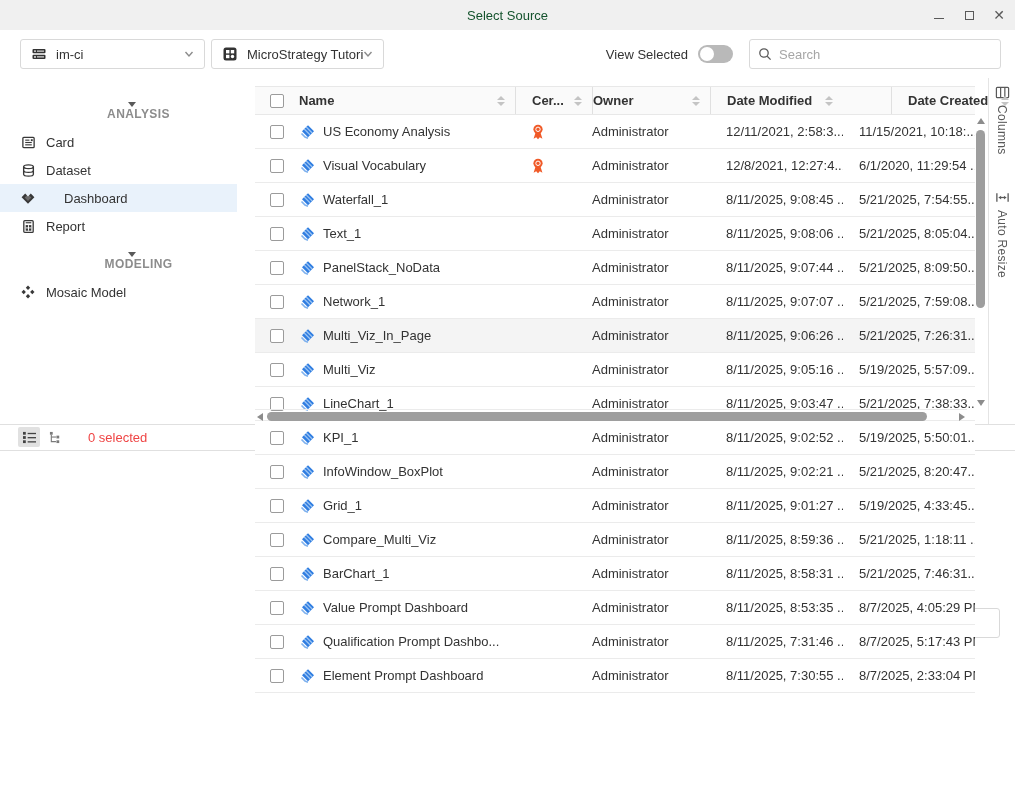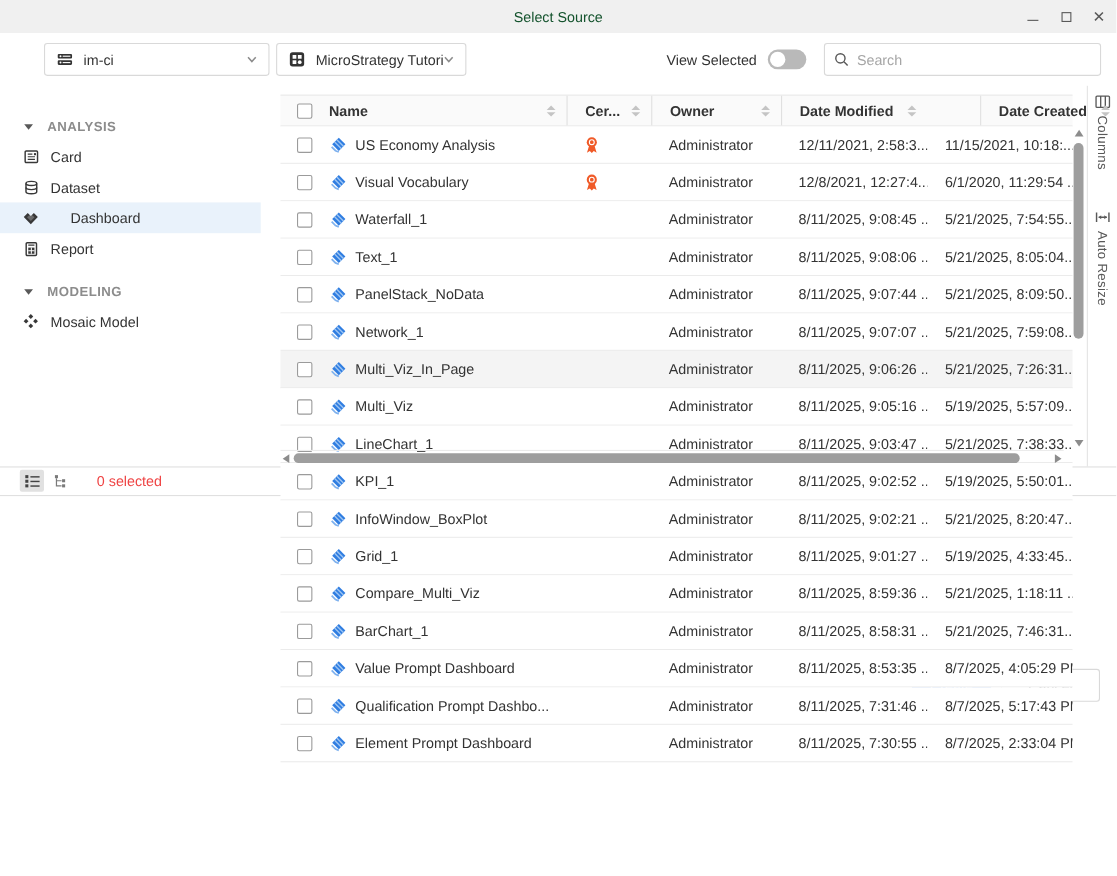--- a/index.html
+++ b/index.html
@@ -12,56 +12,56 @@
   .titlebar .title { font-size:13px; color:#14532d; }
   .win-controls { position:absolute; right:8px; top:0; height:30px; display:flex; align-items:center; gap:14px; }
   .win-btn { width:16px; height:16px; display:flex; align-items:center; justify-content:center; color:#595959; cursor:pointer; }
   .min-glyph { width:10px; height:1px; background:#595959; display:inline-block; margin-top:6px;}
   .max-glyph { width:9px; height:9px; border:1px solid #595959; display:inline-block; }
   .close-glyph { font-size:14px; line-height:14px; color:#595959; }
 
   
   .toolbar { height:48px; flex:0 0 48px; display:flex; align-items:center; padding:0 14px 0 20px; }
   .dropdown { height:30px; border:1px solid #d9d9d9; border-radius:3px; background:#fff; display:flex; align-items:center; padding:0 10px; cursor:pointer; }
-  .dd-env { width:205px;margin-left:20px; }
+  .dd-env { width:185px; }
   .dd-proj { width:173px; margin-left:6px; }
   .dropdown .dd-label { margin-left:9px; flex:1; white-space:nowrap; overflow:hidden; }
   .chev { width:10px; height:10px; flex:0 0 10px; }
   .toolbar-right { margin-left:auto; display:flex; align-items:center; }
   .vs-label { color:#333; margin-right:10px; }
   .toggle { width:35px; height:18px; border-radius:9px; background:#b9b9b9; position:relative; cursor:pointer; margin-right:16px; }
   .toggle .knob { position:absolute; left:2px; top:2px; width:14px; height:14px; border-radius:50%; background:#fff; }
   .searchbox { width:252px; height:30px; border:1px solid #d9d9d9; border-radius:3px; display:flex; align-items:center; padding:0 8px; }
   .searchbox input { border:none; outline:none; flex:1; font-family:"Liberation Sans",sans-serif; font-size:13px; color:#b91c1c; margin-left:7px; }
   .searchbox input::placeholder { color:#a6a6a6; }
 
   
   .main { flex:1; display:flex; min-height:0; }
 
   
   .sidebar { flex:0 0 255px; padding-top:24px; }
-  .side-section-hdr { display:flex; align-items:center; height:26px; padding-left:22px; cursor:pointer; }
+  .side-section-hdr { display:flex; align-items:center; height:26px; padding-left:22px; cursor:pointer;flex-direction:column; }
   .tri-down { width:0; height:0; border-left:4px solid transparent; border-right:4px solid transparent; border-top:5px solid #595959; margin-right:13px; }
   .side-section-hdr .sec-label { font-size:12px; font-weight:bold; color:#8c8c8c; letter-spacing:.4px; }
   .side-item { display:flex; align-items:center; height:28px; padding-left:20px; cursor:pointer; width:237px; }
   .side-item.selected { background:#e9f2fb;gap:18px; }
   .side-item .sicon { width:16px; height:16px; flex:0 0 16px; display:flex; align-items:center; justify-content:center; }
   .side-item .slabel { margin-left:10px; color:#333; }
   .side-gap { height:12px; }
 
   
   .content { flex:1; position:relative; padding-top:8px; min-width:0; }
   .thead { display:flex; height:29px; background:#fafafa; border-top:1px solid #e8e8e8; border-bottom:1px solid #e8e8e8; align-items:center; width:720px; }
   .hcell { display:flex; align-items:center; height:100%; font-weight:bold; color:#333; position:relative; }
   .hcell .hlabel { flex:1; white-space:nowrap; overflow:hidden; }
   .hdivider { border-left:1px solid #e0e0e0; }
   .col-check { flex:0 0 44px; justify-content:center; display:flex; align-items:center; }
   .col-name { flex:0 0 216px; padding-left:0; }
   .col-cert { flex:0 0 77px; padding-left:16px; }
-  .col-owner { flex:0 0 118px; padding-left:16px; }
+  .col-owner { flex:0 0 118px; }
   .col-mod { flex:0 0 133px; padding-left:16px; }
   .col-created { flex:0 0 132px; padding-left:16px; }
   .hcell.col-created { border-right:4px solid #f97316;margin-left:48px; }
   .sorter { display:flex; flex-direction:column; gap:2px; margin-right:10px; cursor:pointer; }
   .s-up { width:0;height:0;border-left:4px solid transparent;border-right:4px solid transparent;border-bottom:4px solid #c4c4c4; }
   .s-dn { width:0;height:0;border-left:4px solid transparent;border-right:4px solid transparent;border-top:4px solid #c4c4c4; }
   .rows { width:720px; }
   .trow { display:flex; height:34px; align-items:center; border-bottom:1px solid #ebebeb; background:#fff; cursor:pointer; }
   .trow.hl { background:#f4f4f4; }
   .cell { display:flex; align-items:center; height:100%; color:#333; white-space:nowrap; overflow:hidden; }

